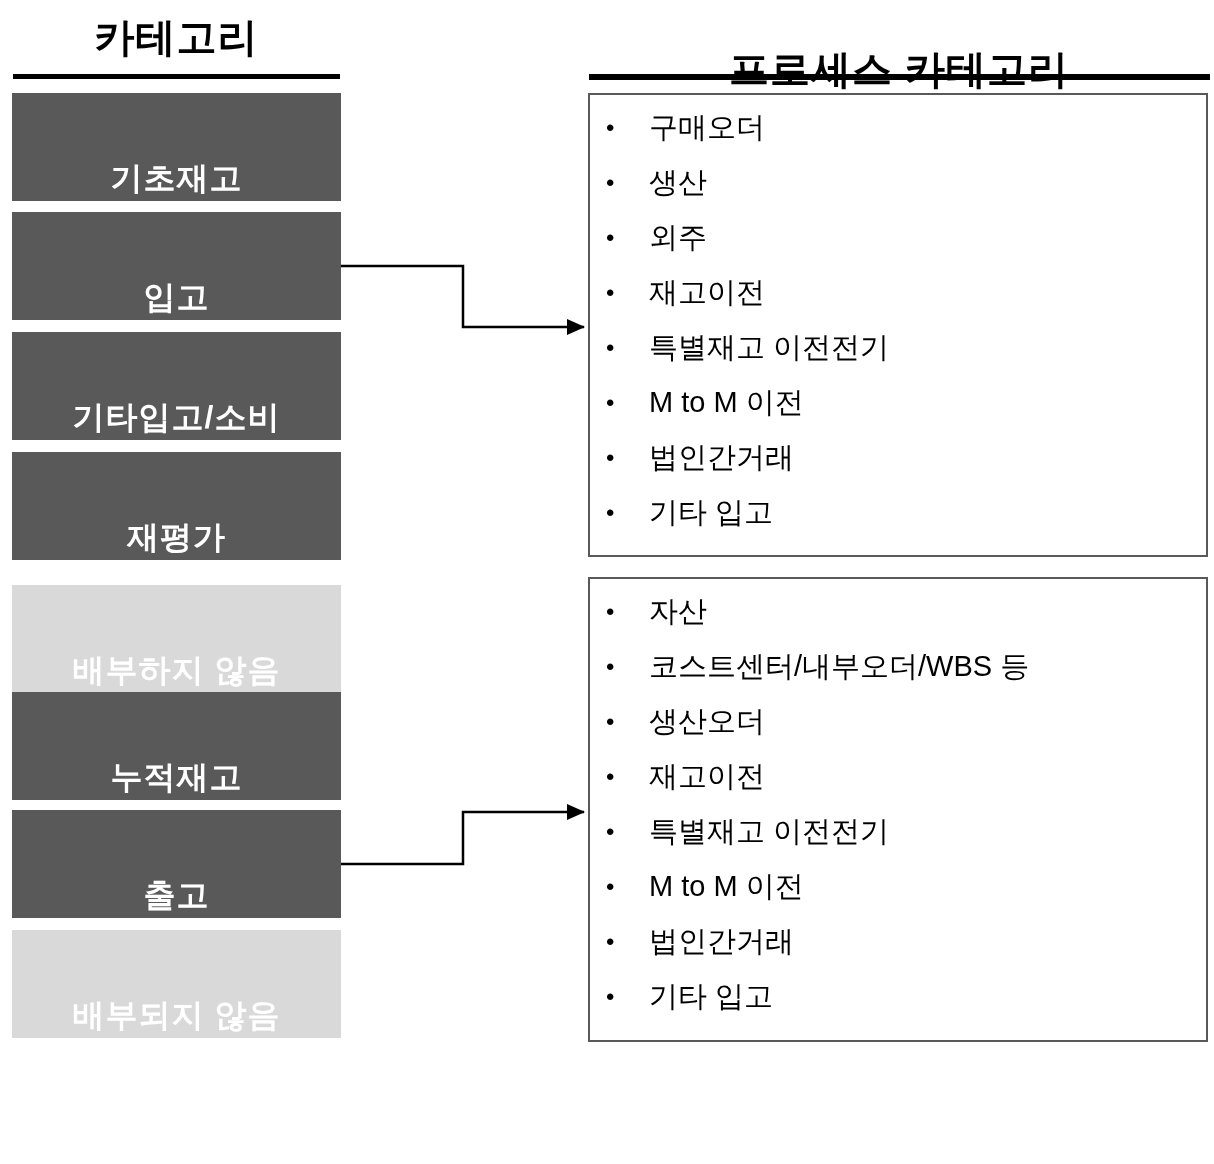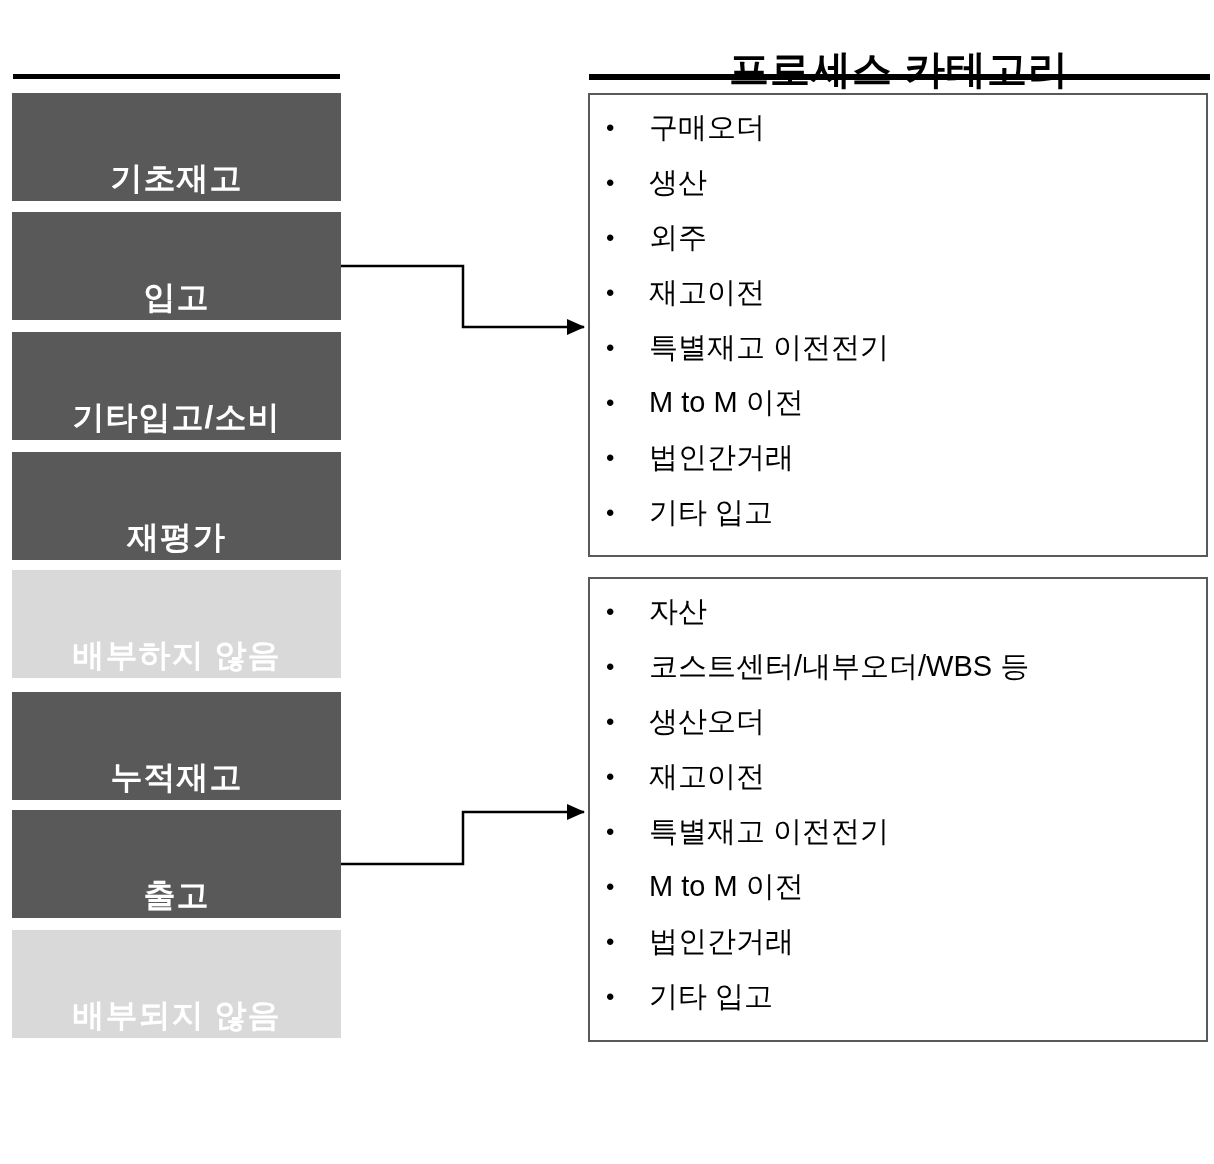--- a/index.html
+++ b/index.html
@@ -80,37 +80,38 @@
     width: 1214px;
     height: 1164px;
     pointer-events: none;
   }
 </style>
 </head>
 <body>
 
 <div class="canvas">
 
+  <div class="col-title left">카테고리</div>
   <div class="rule left-rule"></div>
   <div class="col-title right">프로세스 카테고리</div>
   <div class="rule right-rule"></div>
 
   <div class="cat-box dark" style="top:93px">
       <span>기초재고</span>
     </div>
   <div class="cat-box dark" style="top:212px">
       <span>입고</span>
     </div>
   <div class="cat-box dark" style="top:452px">
       <span>재평가</span>
     </div>
   <div class="cat-box dark" style="top:332px">
       <span>기타입고/소비</span>
     </div>
-  <div class="cat-box light" style="top:570px">
+  <div class="cat-box light" style="top:585px">
       <span>배부하지 않음</span>
     </div>
   <div class="cat-box dark" style="top:692px">
       <span>누적재고</span>
     </div>
   <div class="cat-box light" style="top:930px">
       <span>배부되지 않음</span>
     </div>
   <div class="cat-box dark" style="top:810px">
       <span>출고</span>

